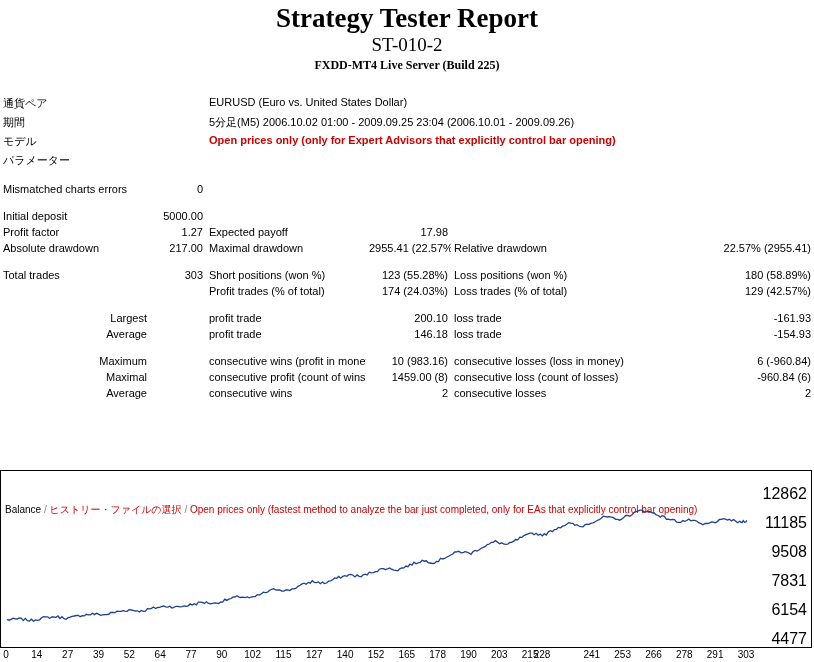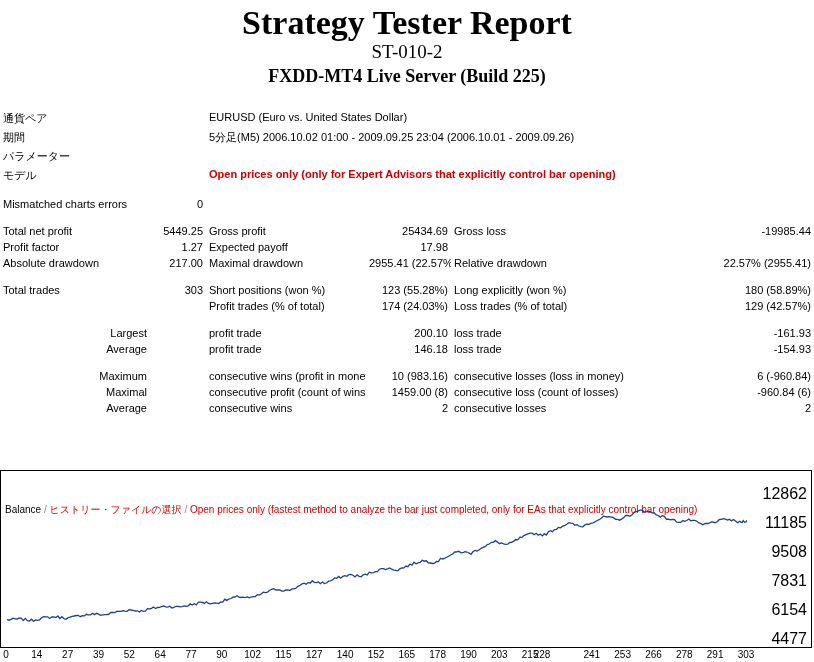--- a/index.html
+++ b/index.html
@@ -17,35 +17,35 @@
   }
   .page {
     position: relative;
     width: 814px;
     height: 662px;
   }
   .title {
     text-align: center;
     font-family: "Liberation Serif", serif;
     font-weight: bold;
-    font-size: 34px;
+    font-size: 27px;
     margin-top: 4px;
     line-height: 1.1;
   }
   .subtitle {
     text-align: center;
     font-family: "Liberation Serif", serif;
     font-size: 19px;
     line-height: 1.2;
   }
   .server {
     text-align: center;
     font-family: "Liberation Serif", serif;
     font-weight: bold;
-    font-size: 18px;
+    font-size: 12px;
     margin-top: 2px;
     line-height: 1.2;
   }
   table.rep {
     width: 814px;
     border-collapse: collapse;
     table-layout: fixed;
     margin-top: 10px;
   }
   table.rep td {
@@ -147,52 +147,52 @@
         <td class="lbl">通貨ペア</td>
         <td></td>
         <td class="lbl" colspan="4">EURUSD (Euro vs. United States Dollar)</td>
       </tr>
       <tr>
         <td class="lbl">期間</td>
         <td></td>
         <td class="lbl" colspan="4">5分足(M5) 2006.10.02 01:00 - 2009.09.25 23:04 (2006.10.01 - 2009.09.26)</td>
       </tr>
       <tr>
+        <td class="lbl">モデル</td>
+        <td></td>
+        <td class="lbl red" colspan="4">Open prices only (only for Expert Advisors that explicitly control bar opening)</td>
+      </tr>
+      <tr>
         <td class="lbl">パラメーター</td>
         <td></td>
         <td class="lbl" colspan="4"></td>
-      </tr>
-      <tr>
-        <td class="lbl">モデル</td>
-        <td></td>
-        <td class="lbl red" colspan="4">Open prices only (only for Expert Advisors that explicitly control bar opening)</td>
       </tr>
       <tr class="gap">
           <td colspan="6"></td>
         </tr>
 
       <tr>
         <td class="lbl">Mismatched charts errors</td>
         <td class="num">0</td>
         <td></td>
           <td></td>
           <td></td>
           <td></td>
       </tr>
       <tr class="gap">
           <td colspan="6"></td>
         </tr>
 
       <tr>
-        <td class="lbl">Total net profit</td>
-        <td class="num">5449.25</td>
-        <td class="lbl">Gross profit</td>
-        <td class="num">25434.69</td>
-        <td class="lbl">Gross loss</td>
-        <td class="num">-19985.44</td>
+        <td class="lbl">Initial deposit</td>
+        <td class="num">5000.00</td>
+        <td></td>
+          <td></td>
+          <td></td>
+          <td></td>
       </tr>
       <tr>
         <td class="lbl">Profit factor</td>
         <td class="num">1.27</td>
         <td class="lbl">Expected payoff</td>
         <td class="num">17.98</td>
         <td></td>
           <td></td>
       </tr>
       <tr>
@@ -205,21 +205,21 @@
       </tr>
       <tr class="gap">
           <td colspan="6"></td>
         </tr>
 
       <tr>
         <td class="lbl">Total trades</td>
         <td class="num">303</td>
         <td class="lbl">Short positions (won %)</td>
         <td class="num">123 (55.28%)</td>
-        <td class="lbl">Long explicitly (won %)</td>
+        <td class="lbl">Loss positions (won %)</td>
         <td class="num">180 (58.89%)</td>
       </tr>
       <tr>
         <td></td>
           <td></td>
         <td class="lbl">Profit trades (% of total)</td>
         <td class="num">174 (24.03%)</td>
         <td class="lbl">Loss trades (% of total)</td>
         <td class="num">129 (42.57%)</td>
       </tr>

